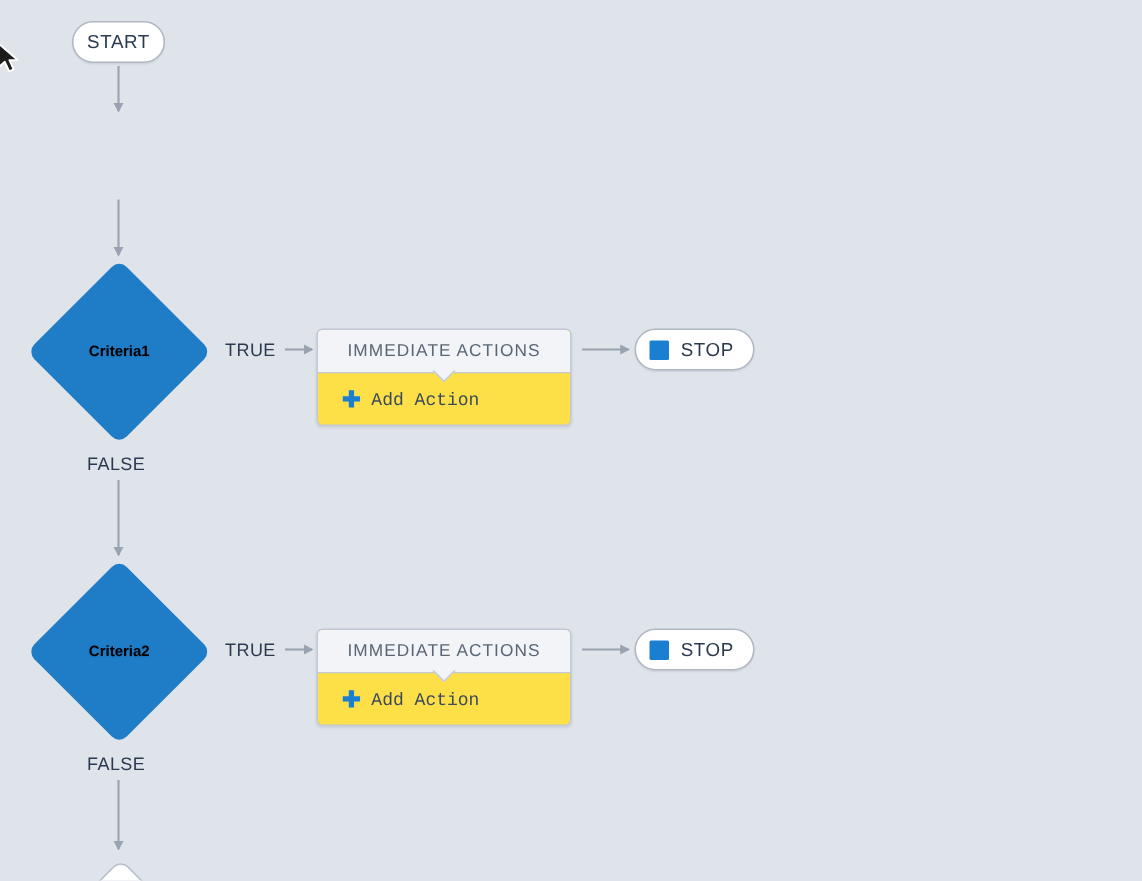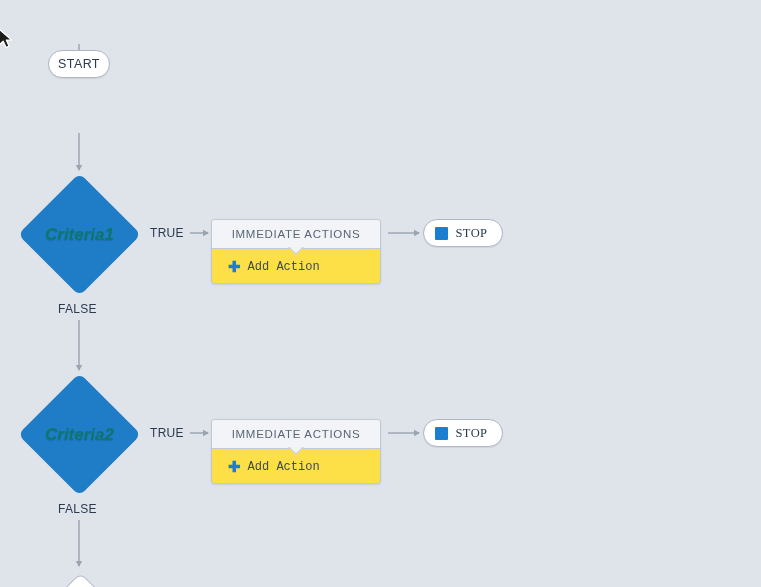--- a/index.html
+++ b/index.html
@@ -29,26 +29,25 @@
     border-radius: 18px;
     height: 28px;
     display: flex;
     align-items: center;
     justify-content: center;
     color: #2b3a4f;
     font-size: 12.5px;
     letter-spacing: 0.4px;
     box-shadow: 0 1px 1px rgba(30,45,70,0.08);
   }
-  .pill.start { width: 62px; margin-top: 36px; }
+  .pill.start { width: 62px; }
   .pill.stop {
     width: 80px;
     gap: 8px;
     padding-right: 4px;
-    font-family: Liberation Serif, serif;
   }
   .stop-square {
     width: 13px;
     height: 13px;
     background: #1b7fd1;
     border-radius: 1px;
     display: block;
   }
 
   
@@ -82,25 +81,24 @@
     border-radius: 7px;
   }
   .diamond-shape.filled { background: #1f7cc7; }
   .diamond-shape.empty {
     background: #ffffff;
     border: 1px solid #b6bdc9;
   }
   .diamond-label {
     position: relative;
     z-index: 2;
-    color: #0f766e;
-    font-size: 17px;
+    color: #000000;
+    font-size: 10px;
     font-weight: bold;
     text-shadow: 0 1px 1px rgba(0,0,0,0.12);
-    font-style: italic;
   }
 
   
   .actions {
     background: #fde047;
     border: 1px solid #c3c9d4;
     border-radius: 4px;
     box-shadow: 0 1px 2px rgba(30,45,70,0.10);
     overflow: visible;
   }

